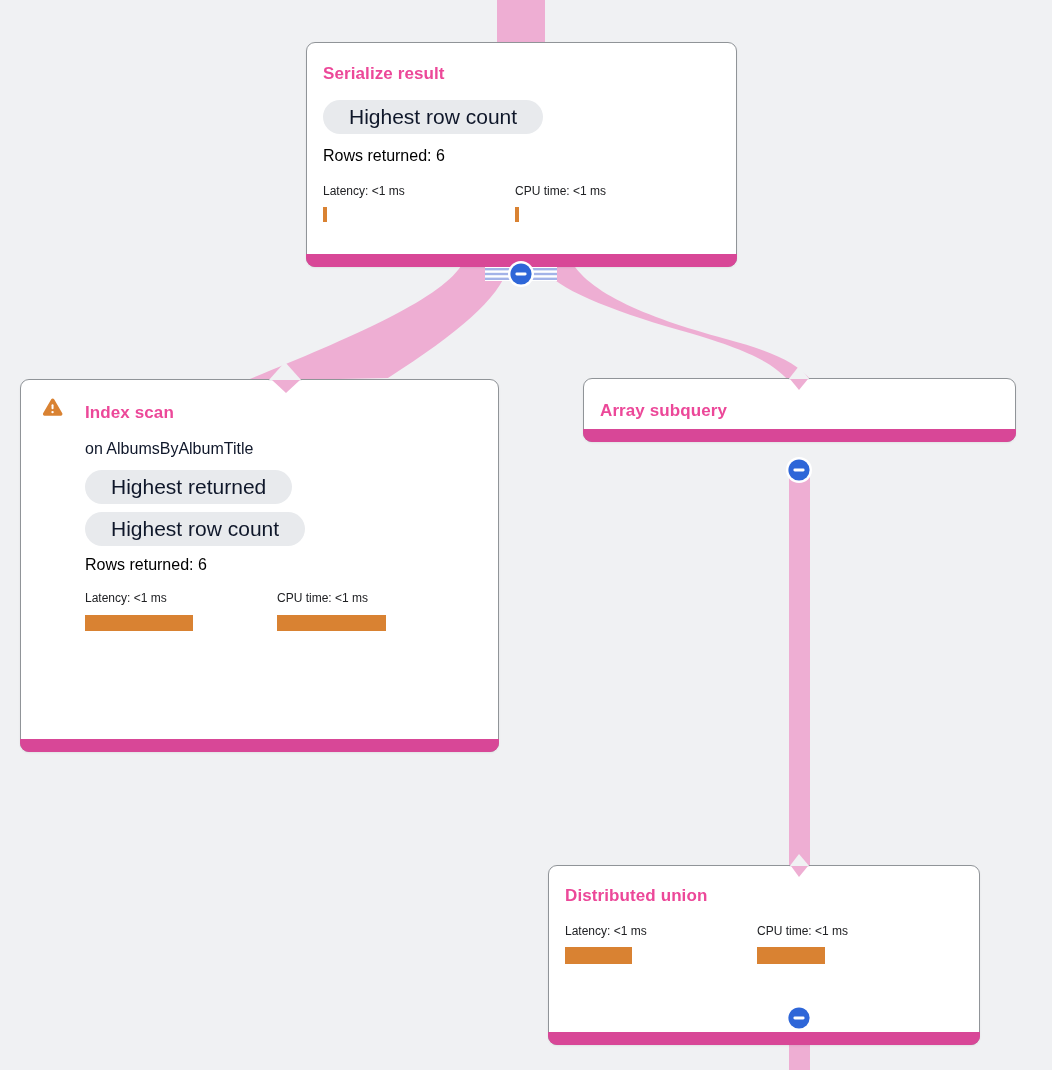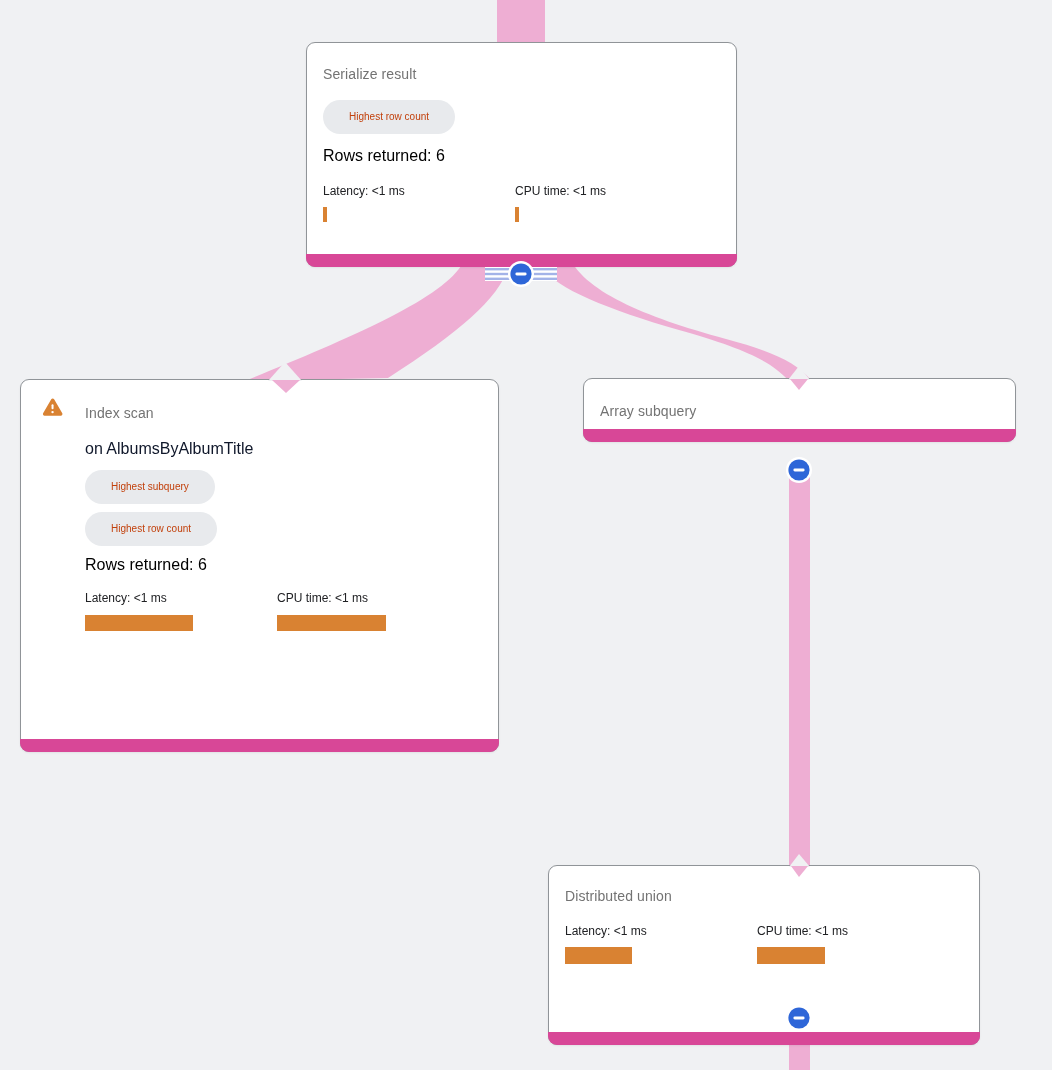--- a/index.html
+++ b/index.html
@@ -9,25 +9,25 @@
   
   #edge-layer{position:absolute;left:0;top:0;z-index:1;pointer-events:none;}
   #tip-layer{position:absolute;left:0;top:0;z-index:3;pointer-events:none;}
 
   
   .node{position:absolute;z-index:2;background:#ffffff;border:1px solid #909498;
         border-radius:9px;box-sizing:border-box;
         box-shadow:0 1px 2px rgba(60,64,67,.08);}
   .node-bar{position:absolute;left:-1px;right:-1px;bottom:-1px;height:13px;
         background:#d84797;border-radius:0 0 9px 9px;}
-  .node-title{font-size:14px;font-weight:400;color:#737373;line-height:26px;letter-spacing:.1px;}
+  .node-title{font-size:17px;font-weight:700;color:#ec4899;line-height:26px;letter-spacing:.1px;}
   .node-sub{font-size:16px;color:#0f172a;line-height:22px;}
   .node-note{font-size:16px;color:#80868b;line-height:21px;}
   .node-rows{font-size:16px;color:#000000;line-height:21px;}
-  .badge{display:inline-block;background:#e8eaed;color:#c2410c;font-size:10px;
+  .badge{display:inline-block;background:#e8eaed;color:#0f172a;font-size:21px;
         line-height:20px;padding:7px 26px;border-radius:18px;}
   .metrics{display:grid;grid-template-columns:192px auto;}
   .metric-label{font-size:12px;color:#202124;line-height:21px;}
   .metric-bar{height:16px;background:#d98232;margin-top:6px;}
 
   
   #node-serialize{left:306px;top:42px;width:431px;height:225px;}
   #node-serialize .inner{padding:18px 16px 0 16px;}
   #node-serialize .badge{margin-top:13px;}
   #node-serialize .node-rows{margin-top:11px;}
@@ -99,21 +99,21 @@
   <div class="node" id="node-indexscan">
     <svg class="warning" viewBox="0 0 24 24">
       <path d="M10.7 3.4 L2.2 18.1 c-.6 1.1.2 2.5 1.5 2.5 h17 c1.3 0 2.1-1.4 1.5-2.5 L13.7 3.4 c-.65-1.15-2.35-1.15-3 0 Z" fill="#d98232"></path>
       <rect x="11" y="8.6" width="2.1" height="5.2" rx="1" fill="#ffffff"></rect>
       <circle cx="12.05" cy="16.8" r="1.25" fill="#ffffff"></circle>
     </svg>
     <div class="inner">
       <div class="node-title">Index scan</div>
       <div class="node-sub">on AlbumsByAlbumTitle</div>
       <div class="badges">
-        <span class="badge">Highest subquery</span>
+        <span class="badge">Highest returned</span>
         <span class="badge">Highest row count</span>
       </div>
       <div class="node-rows">Rows returned: 6</div>
       <div class="metrics">
         <div>
           <div class="metric-label">Latency: &lt;1 ms</div>
           <div class="metric-bar" style="width: 108px;"></div>
         </div>
         <div>
           <div class="metric-label">CPU time: &lt;1 ms</div>

